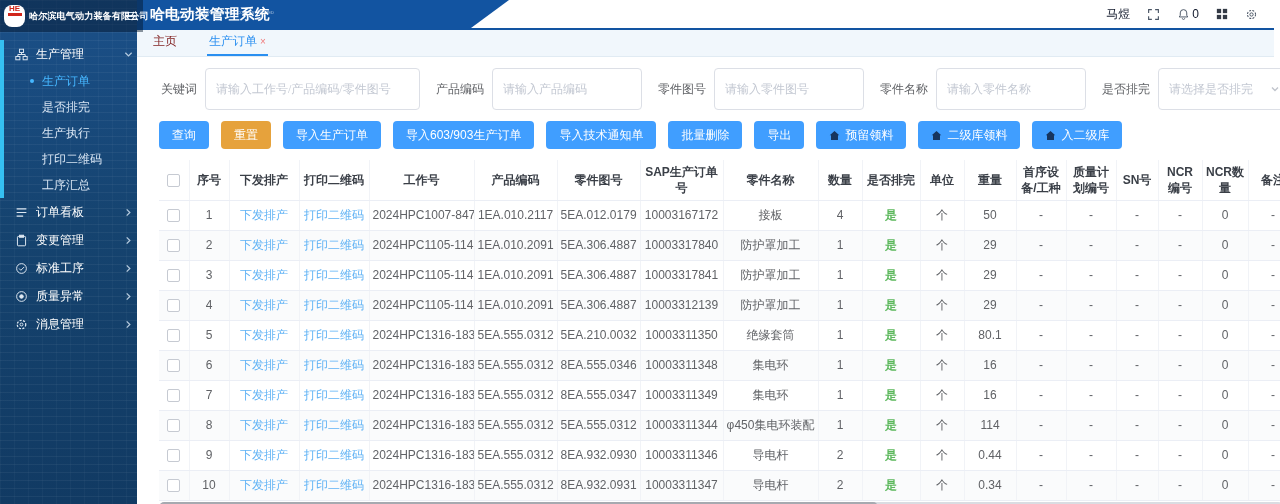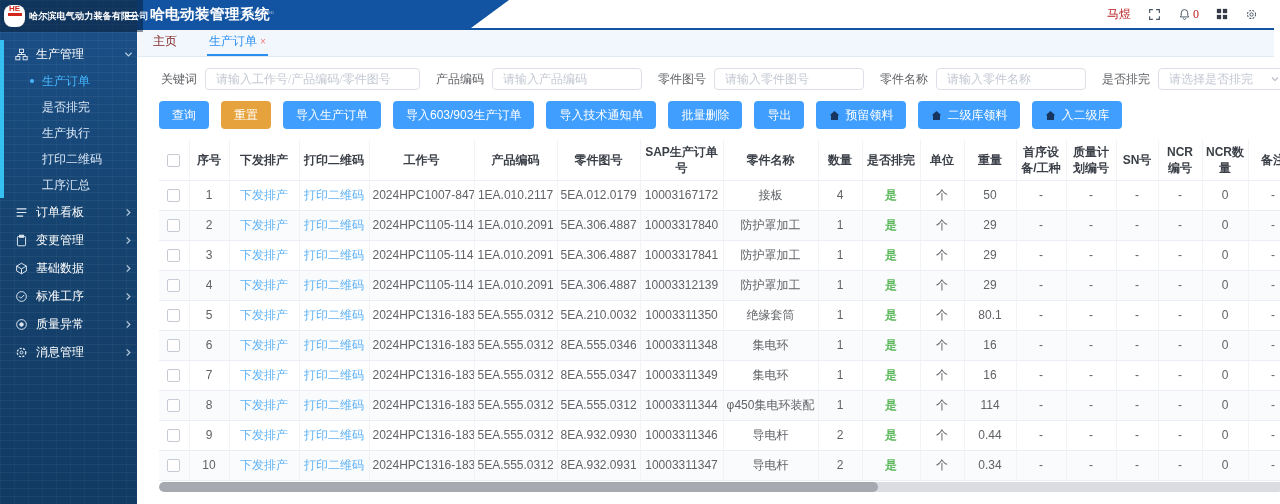--- a/index.html
+++ b/index.html
@@ -31,34 +31,34 @@
   .submenu-item.active { color:#46b7ff; }
   .submenu-item .dot { position:absolute; left:26px; width:4px; height:4px; border-radius:50%; background:#46b7ff; }
 
   
   .main { position:absolute; left:137px; top:0; width:1137px; height:504px; background:#fff; }
 
   .navbar { height:30px; display:flex; align-items:stretch; border-bottom:2px solid #1254a1; background:#fff; }
   .navbar-banner { width:372px; background:#1254a1; clip-path:polygon(0 0,100% 0,calc(100% - 38px) 100%,0 100%); display:flex; align-items:center; padding-left:13px; }
   .app-title { color:#fff; font-size:14.5px; font-weight:bold; letter-spacing:.5px; }
   .navbar-right { margin-left:auto; display:flex; align-items:center; gap:17px; padding-right:16px; color:#4a5565; font-size:12px; }
-  .nav-ico { display:inline-flex; align-items:center; gap:2px; cursor:pointer; color:#b91c1c;font-family:Liberation Serif, serif; }
+  .nav-ico { display:inline-flex; align-items:center; gap:2px; cursor:pointer; color:#0f172a; }
 
   .tabbar { height:27px; background:#f1f7fc; border-bottom:1px solid #e1ebf3; display:flex; align-items:flex-end; padding-left:14px; gap:28px; }
   .tab { font-size:12px; color:#7f1d1d; padding:0 2px 6px; cursor:pointer; display:flex; align-items:center; gap:3px; }
   .tab.active { color:#2a8ff0; border-bottom:2px solid #2a8ff0; padding-bottom:4px; }
   .tab .close { color:#f07c7c; font-size:10px; line-height:1; }
 
   .content { padding:11px 0 0 22px; }
 
   .filter-row { display:flex; align-items:center; }
   .f-item { display:flex; align-items:center; }
   .f-label { font-size:12px; color:#606266; margin:0 8px 0 16px; white-space:nowrap; }
   .f-item:first-child .f-label { margin-left:2px; }
-  .t-input { height:22px; border:1px solid #dcdfe6; border-radius:4px; padding:0 10px; font-size:12px; color:#606266; outline:none; background:#fff; font-family:Liberation Serif, serif; }
+  .t-input { height:42px; border:1px solid #dcdfe6; border-radius:4px; padding:0 10px; font-size:12px; color:#606266; outline:none; background:#fff; font-family:Liberation Serif, serif; }
   .t-input::placeholder { color:#c3c8d2; }
   .t-select { position:relative; display:flex; align-items:center; }
   .t-select .t-input { width:100%; padding-right:22px; }
   .t-select .car { position:absolute; right:8px; pointer-events:none; display:inline-flex; }
 
   .btn-row { display:flex; align-items:center; gap:12px; margin-top:11px; }
   .btn { height:28px; padding:0 13px; border:none; border-radius:4px; background:#409eff; color:#fff; font-size:12px; cursor:pointer; display:inline-flex; align-items:center; gap:5px; font-family:inherit; white-space:nowrap; }
   .btn.warning { background:#e6a23c; }
   .btn .b-ico { display:inline-flex; }
 
@@ -153,37 +153,20 @@
         <div class="menu-item">
     <span class="mi-icon">
             <svg width="13" height="13" viewBox="0 0 16 16">
               <g fill="none" stroke="#e9f1f9" stroke-width="1.2">
                 <rect x="3" y="3" width="10" height="11.5" rx="1"></rect>
                 <rect x="5.5" y="1.5" width="5" height="2.5" fill="#e9f1f9"></rect>
               </g>
             </svg>
           </span>
     <span class="mi-label">变更管理</span>
-    <span class="mi-chevron">
-            <svg width="9" height="9" viewBox="0 0 10 10">
-              <path d="M3 1.5l3.5 3.5L3 8.5" fill="none" stroke="#cfe0f0" stroke-width="1.4"></path>
-            </svg>
-          </span>
-  </div>
-      </div>
-      <div class="menu-group">
-        <div class="menu-item">
-    <span class="mi-icon">
-            <svg width="13" height="13" viewBox="0 0 16 16">
-              <g fill="none" stroke="#e9f1f9" stroke-width="1.2">
-                <path d="M8 1.5L14 5v6l-6 3.5L2 11V5zM2 5l6 3.5L14 5M8 8.5v6"></path>
-              </g>
-            </svg>
-          </span>
-    <span class="mi-label">基础数据</span>
     <span class="mi-chevron">
             <svg width="9" height="9" viewBox="0 0 10 10">
               <path d="M3 1.5l3.5 3.5L3 8.5" fill="none" stroke="#cfe0f0" stroke-width="1.4"></path>
             </svg>
           </span>
   </div>
       </div>
       <div class="menu-group">
         <div class="menu-item">
     <span class="mi-icon">

